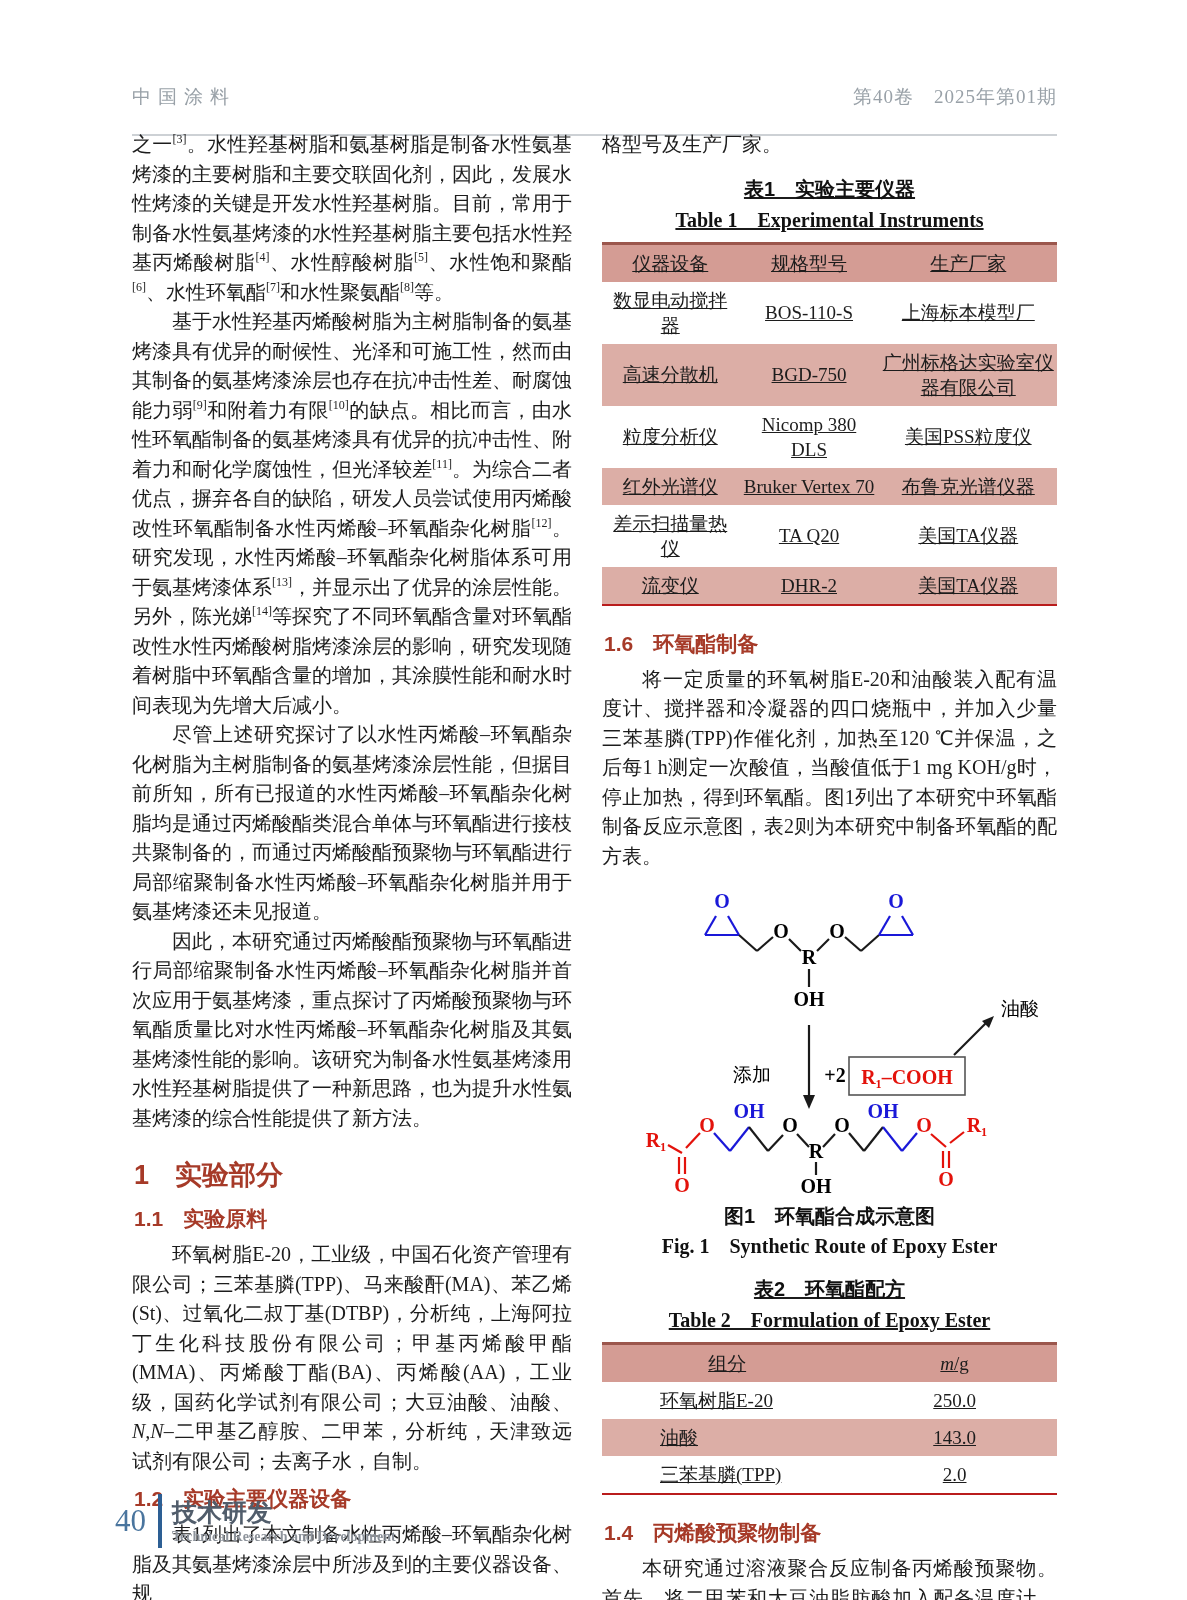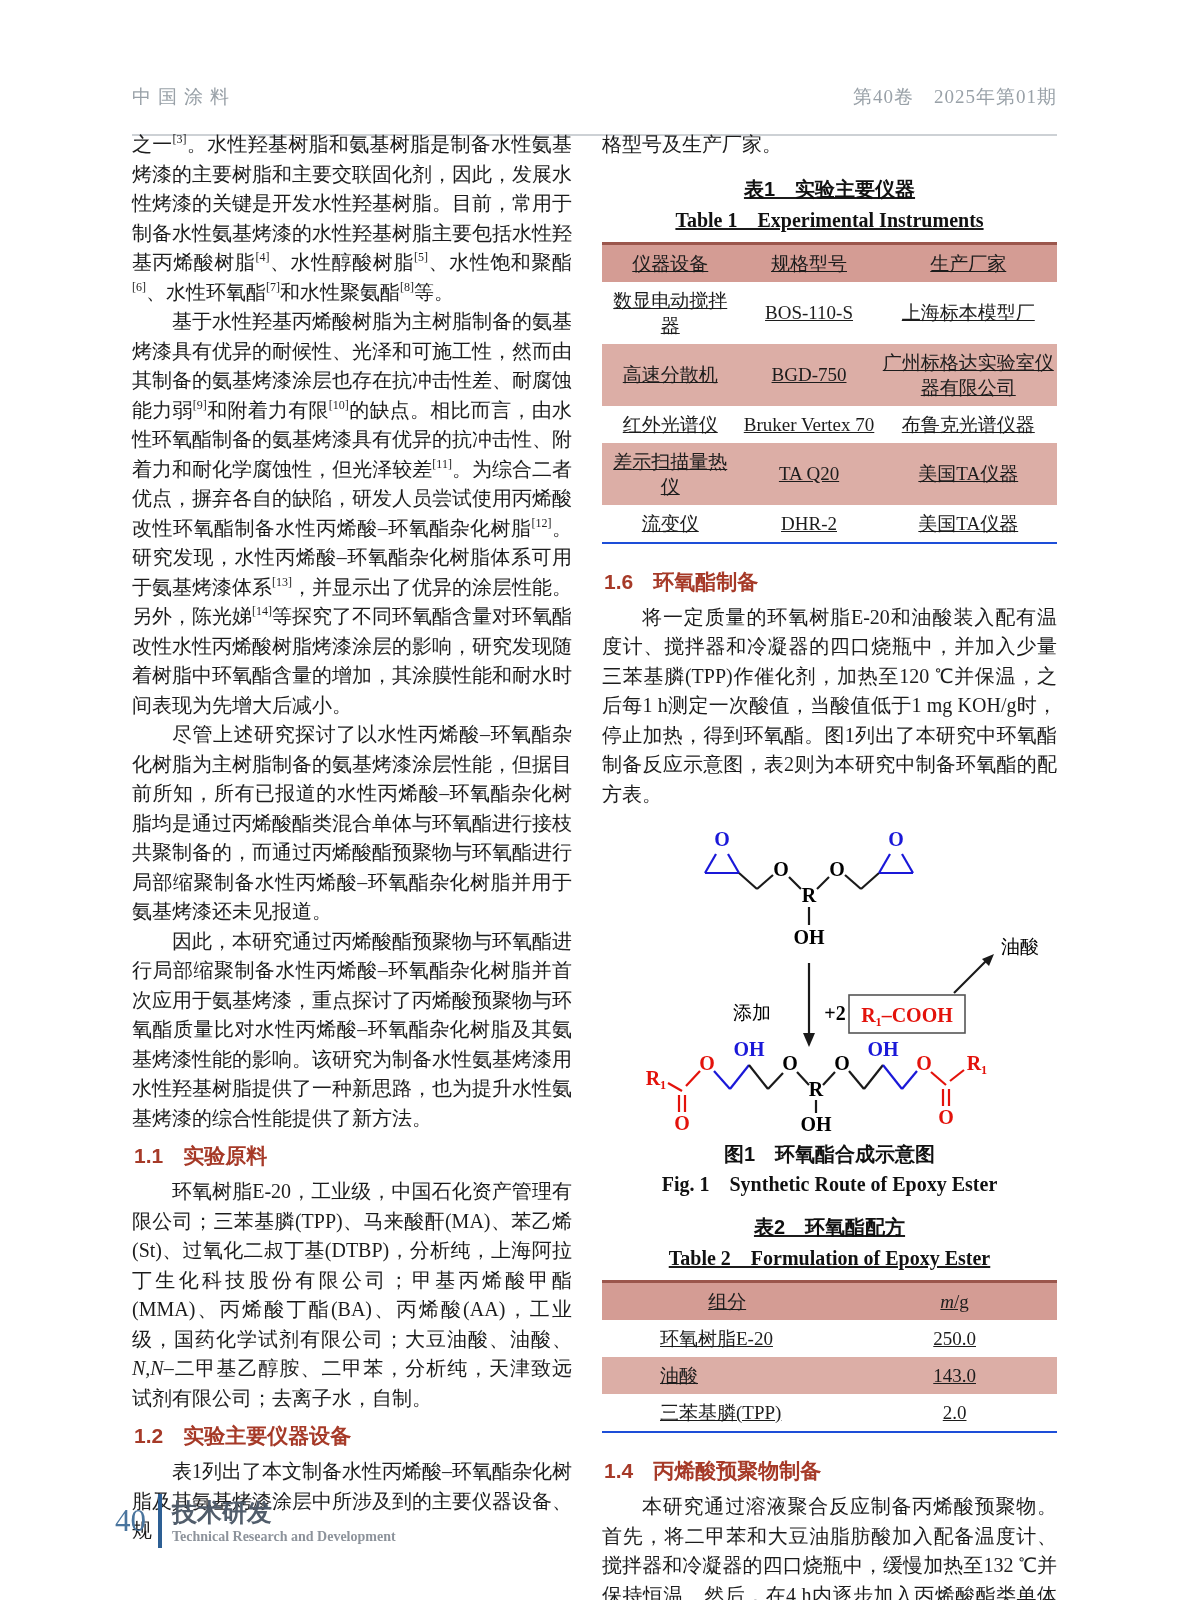--- a/index.html
+++ b/index.html
@@ -49,21 +49,21 @@
   .tbl-title-cn {
     text-align:center; font-family:"Liberation Sans", sans-serif;
     font-weight:700; font-size:20px; color:#111; margin-bottom:4px;
   }
   .tbl-title-en {
     text-align:center; font-family:"Liberation Serif", serif;
     font-weight:700; font-size:20px; color:#111; margin-bottom:8px;
   }
   table.ptable {
     width:100%; border-collapse:collapse;
-    border-top:3px solid #9b564c; border-bottom:2px solid #1d4ed8;
+    border-top:3px solid #9b564c; border-bottom:2px solid #b91c1c;
     font-size:19px; line-height:25px;
   }
   table.ptable th, table.ptable td {
     text-align:center; vertical-align:middle; padding:6px 3px; font-weight:400;
   }
   table.ptable thead tr { background:#d49c94; }
   table.ptable tbody tr:nth-child(even) { background:#dcaea6; }
   table.t1 col.c1{width:30%} table.t1 col.c2{width:31%} table.t1 col.c3{width:39%}
   table.t2 col.c1{width:55%} table.t2 col.c2{width:45%}
   table.t2 td.name { text-align:left; padding-left:58px; }
@@ -109,20 +109,23 @@
   </div>
 
   <div class="columns">
 
     <div class="col-left">
       <p class="body"><span>之一</span><sup>[3]</sup><span>。水性羟基树脂和氨基树脂是制备水性氨基烤漆的主要树脂和主要交联固化剂，因此，发展水性烤漆的关键是开发水性羟基树脂。目前，常用于制备水性氨基烤漆的水性羟基树脂主要包括水性羟基丙烯酸树脂</span><sup>[4]</sup><span>、水性醇酸树脂</span><sup>[5]</sup><span>、水性饱和聚酯</span><sup>[6]</sup><span>、水性环氧酯</span><sup>[7]</sup><span>和水性聚氨酯</span><sup>[8]</sup><span>等。</span></p>
       <p class="body indent"><span>基于水性羟基丙烯酸树脂为主树脂制备的氨基烤漆具有优异的耐候性、光泽和可施工性，然而由其制备的氨基烤漆涂层也存在抗冲击性差、耐腐蚀能力弱</span><sup>[9]</sup><span>和附着力有限</span><sup>[10]</sup><span>的缺点。相比而言，由水性环氧酯制备的氨基烤漆具有优异的抗冲击性、附着力和耐化学腐蚀性，但光泽较差</span><sup>[11]</sup><span>。为综合二者优点，摒弃各自的缺陷，研发人员尝试使用丙烯酸改性环氧酯制备水性丙烯酸–环氧酯杂化树脂</span><sup>[12]</sup><span>。研究发现，水性丙烯酸–环氧酯杂化树脂体系可用于氨基烤漆体系</span><sup>[13]</sup><span>，并显示出了优异的涂层性能。另外，陈光娣</span><sup>[14]</sup><span>等探究了不同环氧酯含量对环氧酯改性水性丙烯酸树脂烤漆涂层的影响，研究发现随着树脂中环氧酯含量的增加，其涂膜性能和耐水时间表现为先增大后减小。</span></p>
       <p class="body indent">尽管上述研究探讨了以水性丙烯酸–环氧酯杂化树脂为主树脂制备的氨基烤漆涂层性能，但据目前所知，所有已报道的水性丙烯酸–环氧酯杂化树脂均是通过丙烯酸酯类混合单体与环氧酯进行接枝共聚制备的，而通过丙烯酸酯预聚物与环氧酯进行局部缩聚制备水性丙烯酸–环氧酯杂化树脂并用于氨基烤漆还未见报道。</p>
       <p class="body indent">因此，本研究通过丙烯酸酯预聚物与环氧酯进行局部缩聚制备水性丙烯酸–环氧酯杂化树脂并首次应用于氨基烤漆，重点探讨了丙烯酸预聚物与环氧酯质量比对水性丙烯酸–环氧酯杂化树脂及其氨基烤漆性能的影响。该研究为制备水性氨基烤漆用水性羟基树脂提供了一种新思路，也为提升水性氨基烤漆的综合性能提供了新方法。</p>
 
+      <h1 class="sec">
+        <span class="num">1</span><span>实验部分</span>
+      </h1>
 
       <h2 class="sec">
         <span class="num">1.1</span><span>实验原料</span>
       </h2>
       <p class="body indent"><span>环氧树脂E-20，工业级，中国石化资产管理有限公司；三苯基膦(TPP)、马来酸酐(MA)、苯乙烯(St)、过氧化二叔丁基(DTBP)，分析纯，上海阿拉丁生化科技股份有限公司；甲基丙烯酸甲酯(MMA)、丙烯酸丁酯(BA)、丙烯酸(AA)，工业级，国药化学试剂有限公司；大豆油酸、油酸、</span><span style="font-style: italic;">N,N</span><span>–二甲基乙醇胺、二甲苯，分析纯，天津致远试剂有限公司；去离子水，自制。</span></p>
 
       <h2 class="sec">
         <span class="num">1.2</span><span>实验主要仪器设备</span>
       </h2>
       <p class="body indent">表1列出了本文制备水性丙烯酸–环氧酯杂化树脂及其氨基烤漆涂层中所涉及到的主要仪器设备、规</p>
@@ -152,20 +155,25 @@
               <td>数显电动搅拌器</td>
               <td>BOS-110-S</td>
               <td>上海标本模型厂</td>
             </tr>
             <tr>
               <td>高速分散机</td>
               <td>BGD-750</td>
               <td>广州标格达实验室仪器有限公司</td>
             </tr>
             <tr>
+              <td>粒度分析仪</td>
+              <td>Nicomp 380 DLS</td>
+              <td>美国PSS粒度仪</td>
+            </tr>
+            <tr>
               <td>红外光谱仪</td>
               <td>Bruker Vertex 70</td>
               <td>布鲁克光谱仪器</td>
             </tr>
             <tr>
               <td>差示扫描量热仪</td>
               <td>TA Q20</td>
               <td>美国TA仪器</td>
             </tr>
             <tr>

